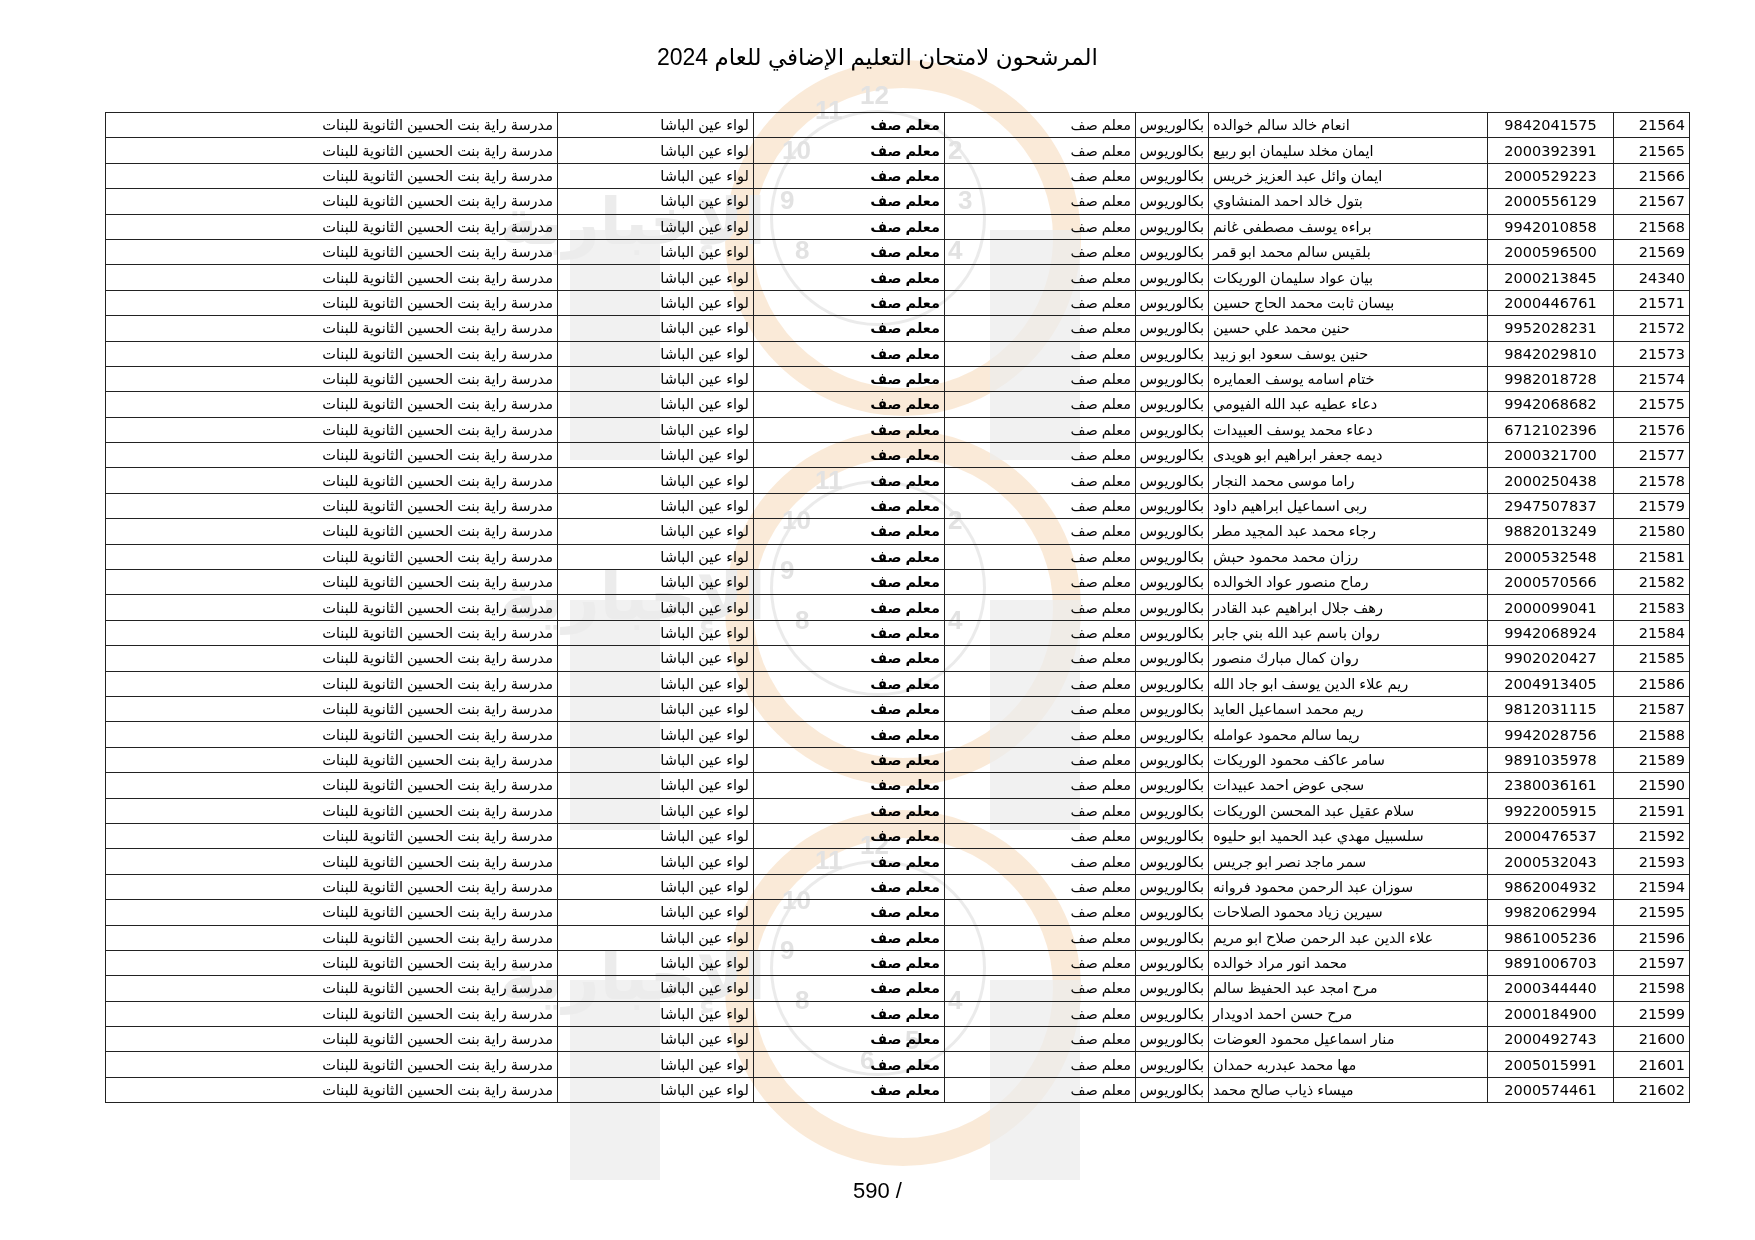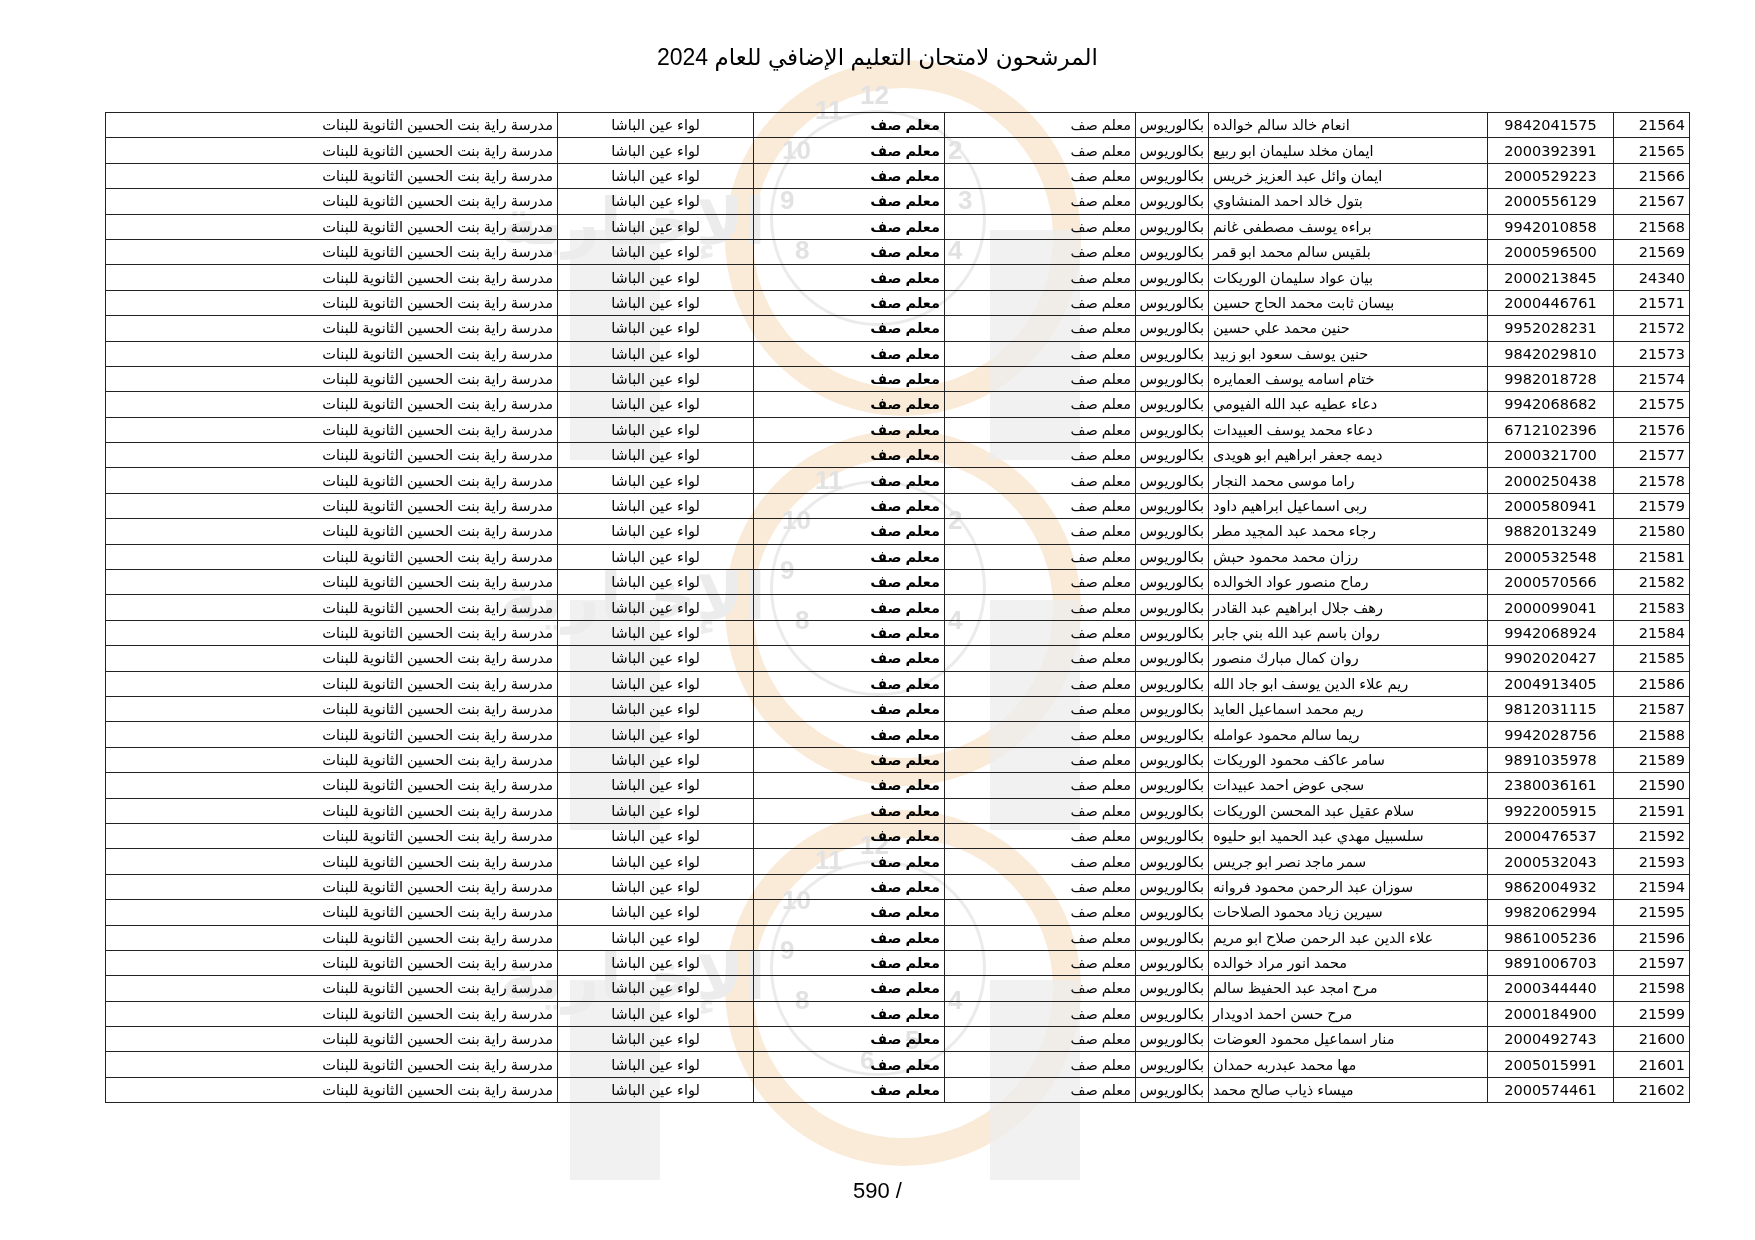--- a/index.html
+++ b/index.html
@@ -12,21 +12,21 @@
   .wm-text { position:absolute; font-size:64px; font-weight:bold; color:#ececec; direction:rtl; }
   .title { position:absolute; top:44px; left:0; width:1755px; text-align:center; font-size:23px; direction:rtl; z-index:2; }
   table.grid { position:absolute; top:112px; left:105px; width:1585px; border-collapse:collapse; direction:rtl; z-index:2; table-layout:fixed; }
   table.grid td { border:1.5px solid #222; height:24.4px; padding:0 4px; font-size:14.5px; white-space:nowrap; overflow:hidden; line-height:24px; background:transparent; }
   td.c-seq { width:67px; text-align:right; font-family:"DejaVu Sans",sans-serif; font-size:14px; }
   td.c-nid { width:117px; text-align:center; font-family:"DejaVu Sans",sans-serif; font-size:14px; }
   td.c-name { width:270px; text-align:left; }
   td.c-deg { width:64px; }
   td.c-spec { width:182px; text-align:right; }
   td.c-tspec { width:182px; text-align:right; font-weight:bold; }
-  td.c-dir { width:187px; text-align:center; }
+  td.c-dir { width:187px; text-align:right; }
   td.c-school { text-align:right; }
   .footer { position:absolute; top:1178px; left:0; width:1755px; text-align:center; font-size:22px; z-index:2; }
 </style>
 </head>
 <body>
 
 <div class="watermark" style="left:560px;top:60px;width:700px;height:1120px;">
   <div class="wm-ring" style="left:165px;top:0px;width:300px;height:300px;"></div>
   <div class="wm-face" style="left:210px;top:50px;width:210px;height:210px;"></div>
   <div class="wm-ring" style="left:165px;top:370px;width:300px;height:300px;"></div>
@@ -215,21 +215,21 @@
         <td class="c-nid">2000250438</td>
         <td class="c-name">راما موسى محمد النجار</td>
         <td class="c-deg">بكالوريوس</td>
         <td class="c-spec">معلم صف</td>
         <td class="c-tspec">معلم صف</td>
         <td class="c-dir">لواء عين الباشا</td>
         <td class="c-school">مدرسة راية بنت الحسين الثانوية للبنات</td>
       </tr>
       <tr>
         <td class="c-seq">21579</td>
-        <td class="c-nid">2000580941</td>
+        <td class="c-nid">2947507837</td>
         <td class="c-name">ربى اسماعيل ابراهيم داود</td>
         <td class="c-deg">بكالوريوس</td>
         <td class="c-spec">معلم صف</td>
         <td class="c-tspec">معلم صف</td>
         <td class="c-dir">لواء عين الباشا</td>
         <td class="c-school">مدرسة راية بنت الحسين الثانوية للبنات</td>
       </tr>
       <tr>
         <td class="c-seq">21580</td>
         <td class="c-nid">9882013249</td>

